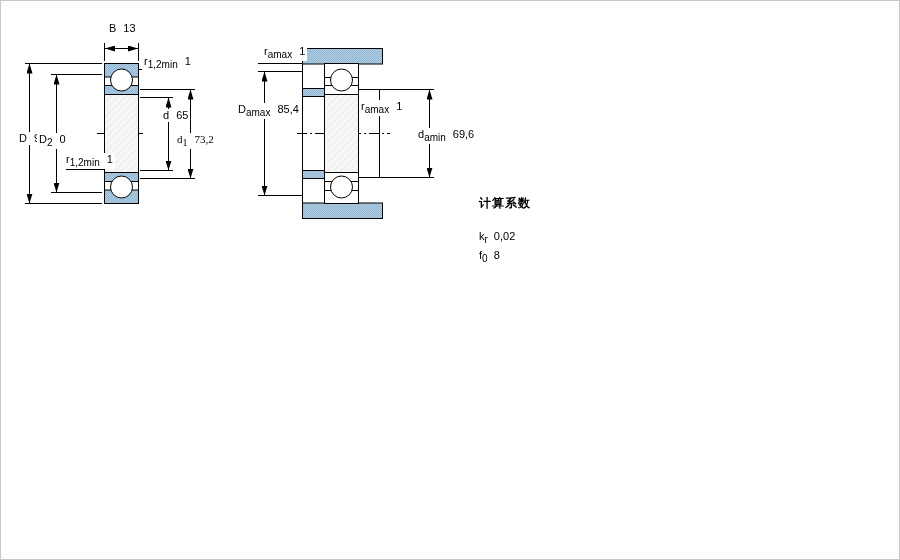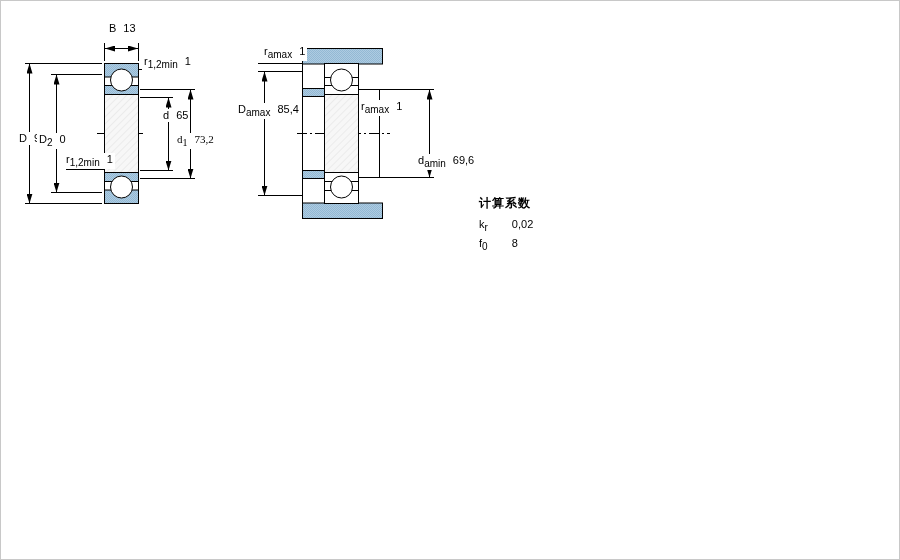--- a/index.html
+++ b/index.html
@@ -9,23 +9,23 @@
     box-sizing:border-box;border:1px solid #c8c8c8;
   }
   svg{position:absolute;left:0;top:0;}
   .lbl{
     position:absolute;font-size:11px;line-height:13px;white-space:nowrap;
     background:#fff;padding:0 2px;
   }
   .lbl .sub, .calc .sub{font-size:10px;}
   .lbl .val{margin-left:7px;}
   .calc{position:absolute;font-size:11px;}
-  .calc-title{font-weight:bold;font-size:12px;margin-bottom:6px;letter-spacing:1px;}
+  .calc-title{font-weight:bold;font-size:12px;margin-bottom:18px;letter-spacing:1px;}
   .calc-row{margin-bottom:4px;}
-  .calc-row .val{margin-left:24px;}
+  .calc-row .val{margin-left:6px;}
 </style>
 </head>
 <body>
 
 <div id="canvas">
 
   <svg width="900" height="560" viewBox="0 0 900 560">
     <defs>
       <pattern id="dots" width="2" height="2" patternUnits="userSpaceOnUse">
         <rect width="2" height="2" fill="#aecbe1"></rect>
@@ -118,21 +118,21 @@
   <span class="lbl" style="left:160px;top:108px;"><span class="sym">d</span><span class="val">65</span></span>
 
   <span class="lbl" style="left:174px;top:132px;font-family:Liberation Serif, serif;"><span class="sym">d</span><sub class="sub">1</sub><span class="val">73,2</span></span>
 
   <span class="lbl" style="left:261px;top:44px;"><span class="sym">r</span><sub class="sub">amax</sub><span class="val">1</span></span>
 
   <span class="lbl" style="left:235px;top:102px;"><span class="sym">D</span><sub class="sub">amax</sub><span class="val">85,4</span></span>
 
   <span class="lbl" style="left:358px;top:99px;"><span class="sym">r</span><sub class="sub">amax</sub><span class="val">1</span></span>
 
-  <span class="lbl" style="left:415px;top:127px;margin-top:26px;"><span class="sym">d</span><sub class="sub">amin</sub><span class="val">69,6</span></span>
+  <span class="lbl" style="left:415px;top:127px;"><span class="sym">d</span><sub class="sub">amin</sub><span class="val">69,6</span></span>
 
   <div class="calc" style="left:478px;top:194px;">
     <div class="calc-title">计算系数</div>
     <div class="calc-row"><span>k</span><sub class="sub">r</sub><span class="val">0,02</span></div>
     <div class="calc-row"><span>f</span><sub class="sub">0</sub><span class="val">8</span></div>
   </div>
 
 </div>
 
 </body></html>

